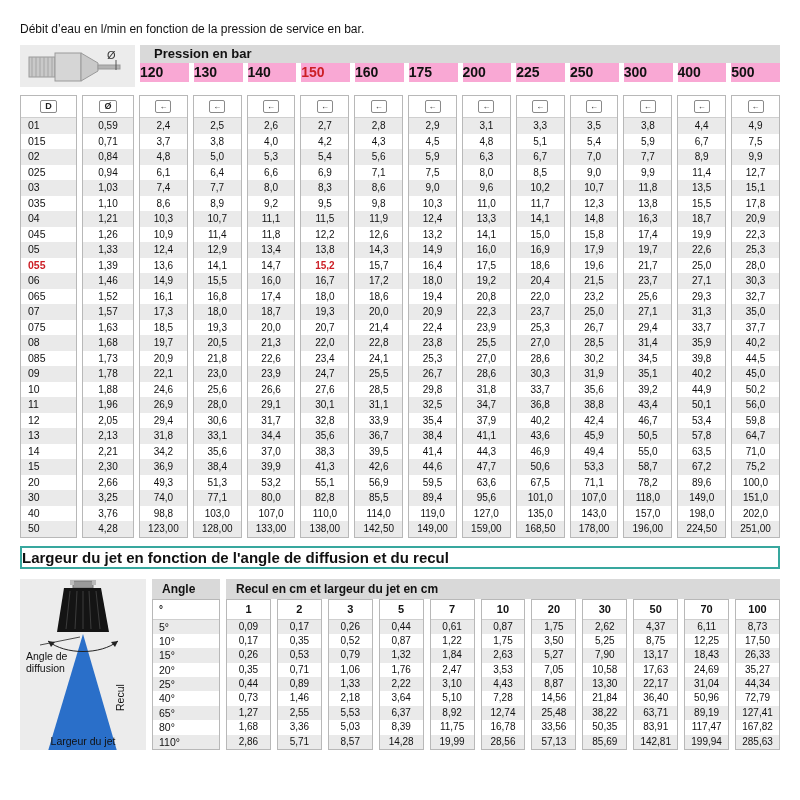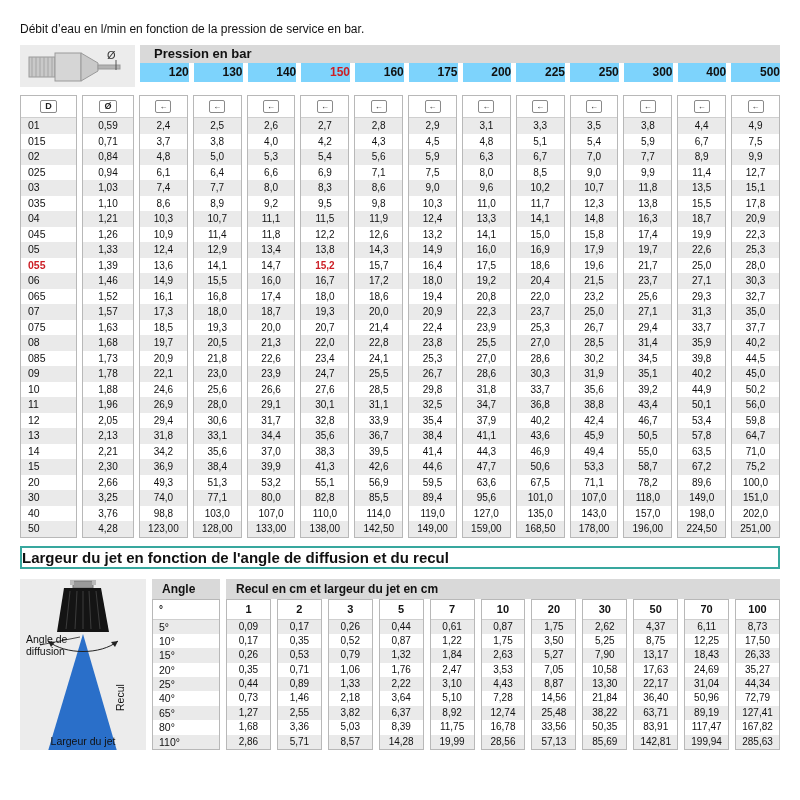--- a/index.html
+++ b/index.html
@@ -5,40 +5,40 @@
   *{box-sizing:border-box;margin:0;padding:0}
   html,body{width:800px;height:800px;background:#fff;font-family:"Liberation Sans",sans-serif;color:#111}
   .page{padding:22px 10px 0 20px;width:790px}
   .main-title{font-size:12px;color:#111;margin-bottom:9px}
   
   .t1-top{display:flex;gap:5px;margin-bottom:8px}
   .nozzle-box{flex:0 0 115px;height:42px;background:#ececec;display:flex;align-items:center;justify-content:center}
   .press-wrap{flex:1;display:flex;flex-direction:column;}
   .press-bar{height:18px;background:#d9d9d9;font-weight:bold;font-size:13px;line-height:18px;padding-left:14px}
   .press-nums{display:flex;gap:5px}
-  .pnum{flex:1;height:19px;background:#7dd3fc;font-weight:bold;font-size:12px;line-height:19px;text-align:right}
+  .pnum{flex:1;height:19px;background:#f9a8d4;font-weight:bold;font-size:14px;line-height:19px;text-align:left}
   .red{color:#cc1f26 !important;font-weight:bold}
   
   .cols{display:flex;gap:5px}
   .col{flex:1;border:1px solid #b8b8b8;background:#fff;min-width:0}
   .col-d{flex:0 0 57px}
   .col-dia{flex:0 0 52px}
   .col-head{height:22px;display:flex;align-items:center;justify-content:center;border-bottom:1px solid #cfcfcf;background:#fff}
   .mini{border:1px solid #8a8a8a;border-radius:2px;font-size:9px;font-weight:bold;line-height:11px;padding:0 4px;background:#fff;color:#222}
   .mini.arrow{font-size:8px;padding:0 3px;font-weight:normal}
   .cell{height:15.5px;line-height:15.5px;font-size:10px;text-align:center;white-space:nowrap;overflow:hidden}
   .cell.alt{background:#eaeaea}
   .cell.left{text-align:left;padding-left:7px;font-size:10.5px}
   
   .t2-title{border:2px solid #38a79e;height:23px;line-height:19px;text-align:left;font-weight:bold;font-size:15px;margin:8px 0 10px;background:#fff}
   .t2-wrap{display:flex;gap:6px}
   .illus2{flex:0 0 126px;background:#ececec;position:relative;overflow:hidden}
   .illus2 svg{position:absolute;left:0;top:0}
   .lbl{position:absolute;font-size:10.5px;color:#111;line-height:12px}
-  .lbl-angle{left:6px;top:54px;width:58px}
+  .lbl-angle{left:6px;top:71px;width:58px}
   .lbl-recul{right:20px;top:72px;writing-mode:vertical-rl;transform:rotate(180deg);height:60px}
   .lbl-largeur{bottom:3px;left:0;width:100%;text-align:center}
   .t2{flex:1;display:flex;flex-direction:column}
   .t2-heads{display:flex;gap:6px;margin-bottom:0}
   .angle-head{flex:0 0 68px;background:#d9d9d9;font-weight:bold;font-size:12px;height:20px;line-height:20px;padding-left:10px}
   .recul-head{flex:1;background:#d9d9d9;font-weight:bold;font-size:12px;height:20px;line-height:20px;padding-left:10px}
   .t2 .cols{gap:6px}
   .t2 .col-angle{flex:0 0 68px}
   .t2 .col-head{height:20px;font-weight:bold;font-size:11px}
   .t2 .col-head.hleft{justify-content:flex-start;padding-left:6px;font-size:10px}
@@ -608,21 +608,21 @@
             <div class="cell alt">5,71</div>
           </div>
           <div class="col col-recul">
             <div class="col-head">3</div>
             <div class="cell alt">0,26</div>
             <div class="cell">0,52</div>
             <div class="cell alt">0,79</div>
             <div class="cell">1,06</div>
             <div class="cell alt">1,33</div>
             <div class="cell">2,18</div>
-            <div class="cell alt">3,82</div>
+            <div class="cell alt">5,53</div>
             <div class="cell">5,03</div>
             <div class="cell alt">8,57</div>
           </div>
           <div class="col col-recul">
             <div class="col-head">5</div>
             <div class="cell alt">0,44</div>
             <div class="cell">0,87</div>
             <div class="cell alt">1,32</div>
             <div class="cell">1,76</div>
             <div class="cell alt">2,22</div>

